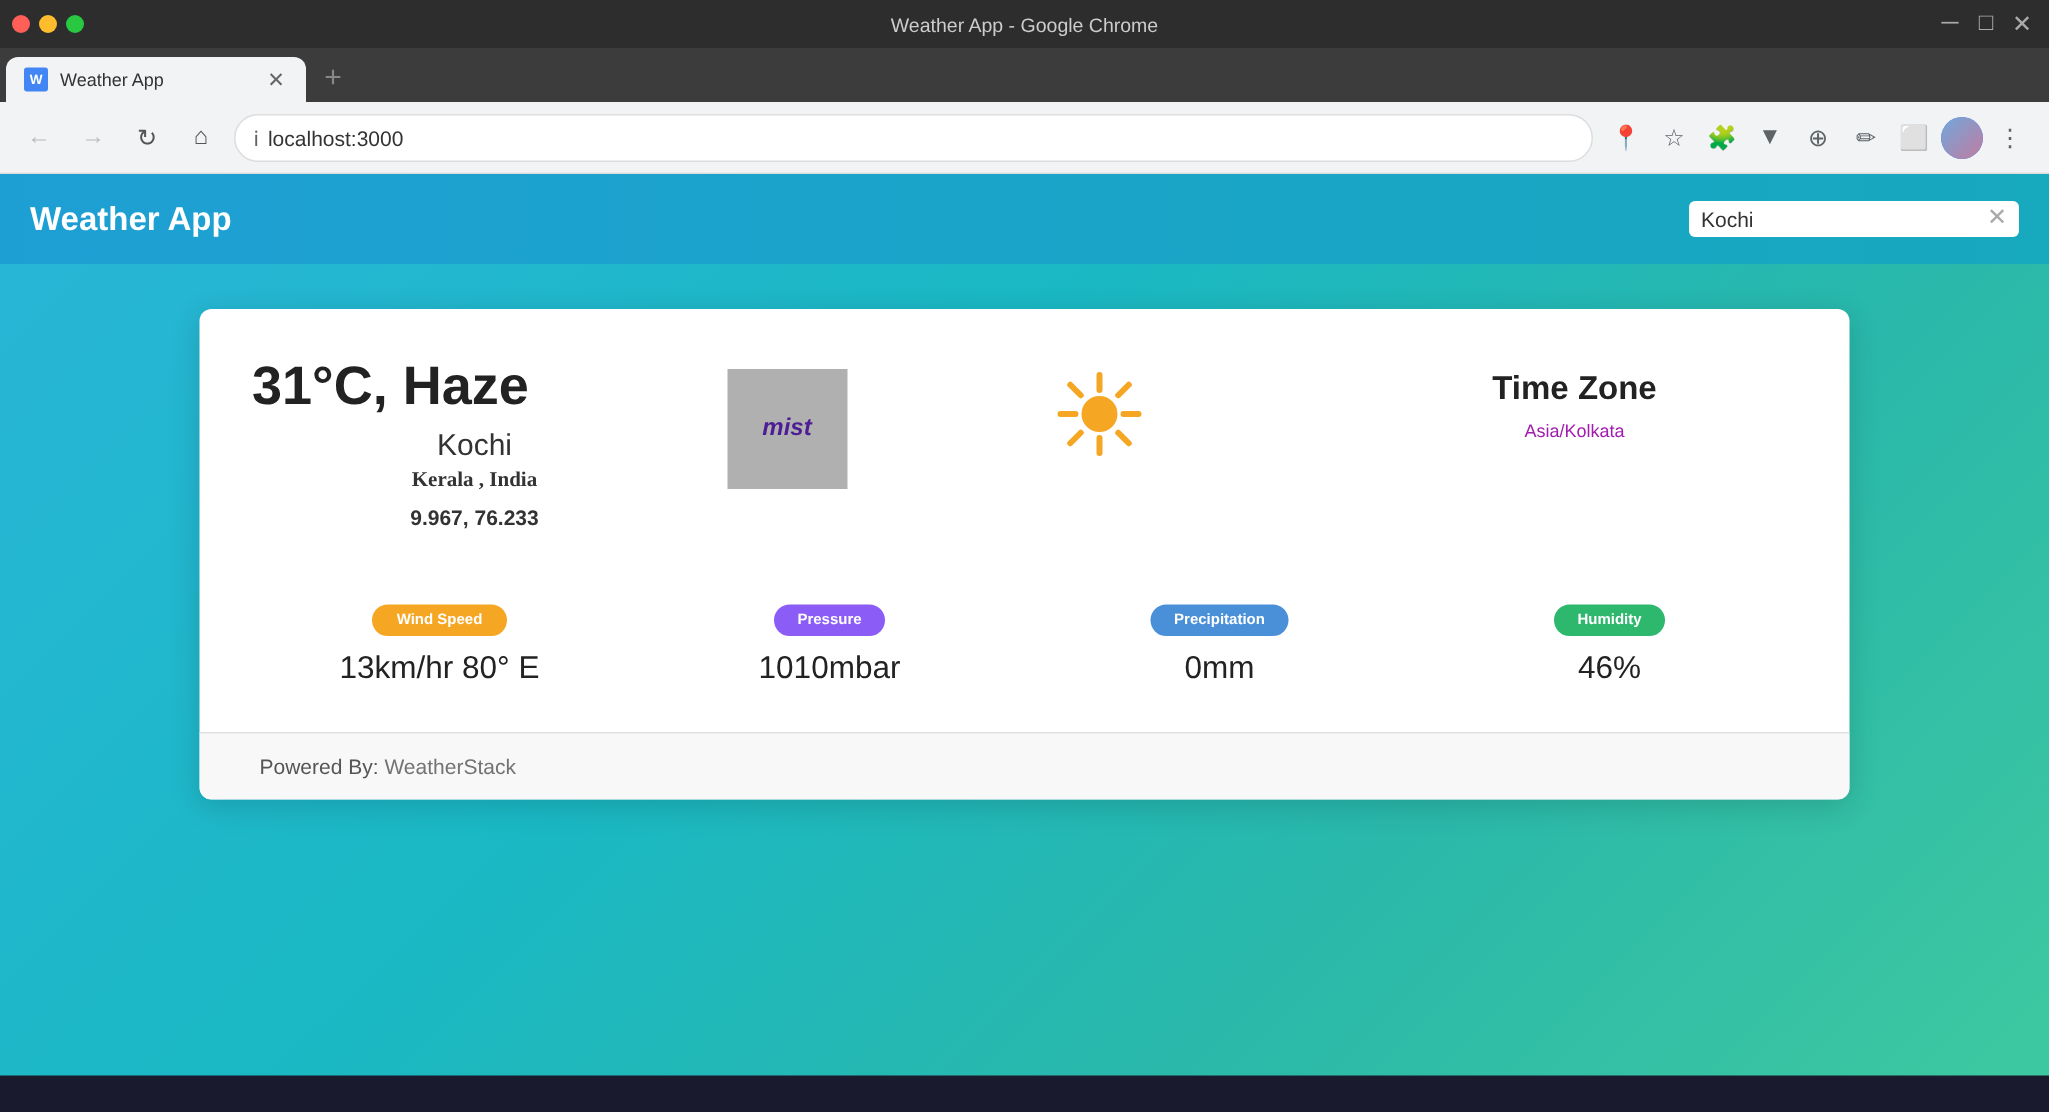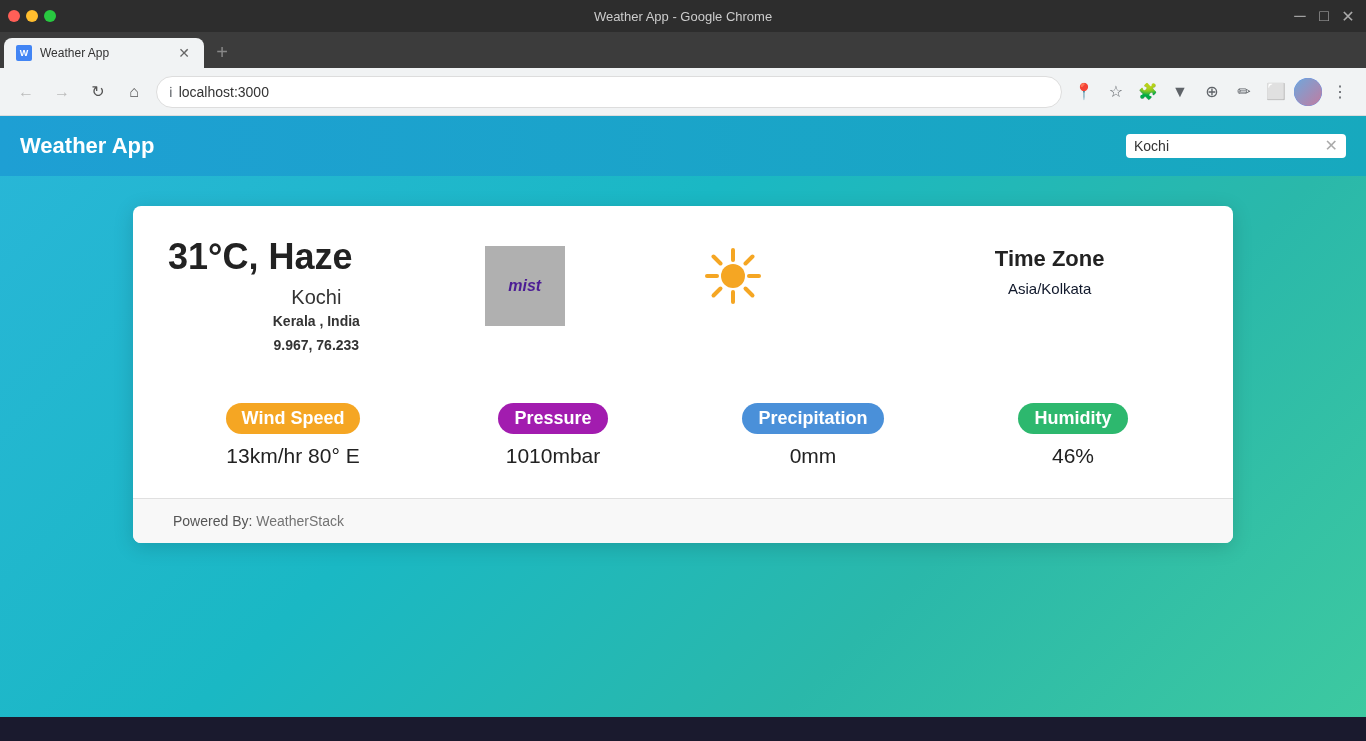--- a/index.html
+++ b/index.html
@@ -259,20 +259,21 @@
       color: #333;
       text-align: center;
       margin-bottom: 4px;
     }
     .region-name {
       font-size: 14px;
       font-weight: bold;
       color: #333;
       text-align: center;
       margin-bottom: 8px;
+      font-family: Liberation Serif, serif;
     }
     .coordinates {
       font-size: 14px;
       font-weight: bold;
       color: #333;
       text-align: center;
     }
 
     
     .weather-icon-section {
@@ -308,47 +309,47 @@
       text-align: center;
       padding-top: 10px;
     }
     .timezone-title {
       font-size: 22px;
       font-weight: bold;
       color: #222;
       margin-bottom: 8px;
     }
     .timezone-value {
-      font-size: 15px;
-      color: #0f172a;
+      font-size: 12px;
+      color: #a21caf;
     }
 
     
     .weather-stats {
       display: grid;
       grid-template-columns: 1fr 1fr 1fr 1fr;
       padding: 20px 40px 30px;
       gap: 20px;
       border-top: none;
     }
     .stat-item {
       display: flex;
       flex-direction: column;
       align-items: center;
       gap: 10px;
     }
     .stat-badge {
       border-radius: 20px;
       padding: 5px 16px;
       color: white;
-      font-size: 18px;
+      font-size: 10px;
       font-weight: bold;
     }
     .badge-wind { background: #f5a623; }
-    .badge-pressure { background: #a21caf; }
+    .badge-pressure { background: #8b5cf6; }
     .badge-precipitation { background: #4a90d9; }
     .badge-humidity { background: #2db86e; }
 
     .stat-value {
       font-size: 21px;
       color: #222;
       text-align: center;
     }
 
     

